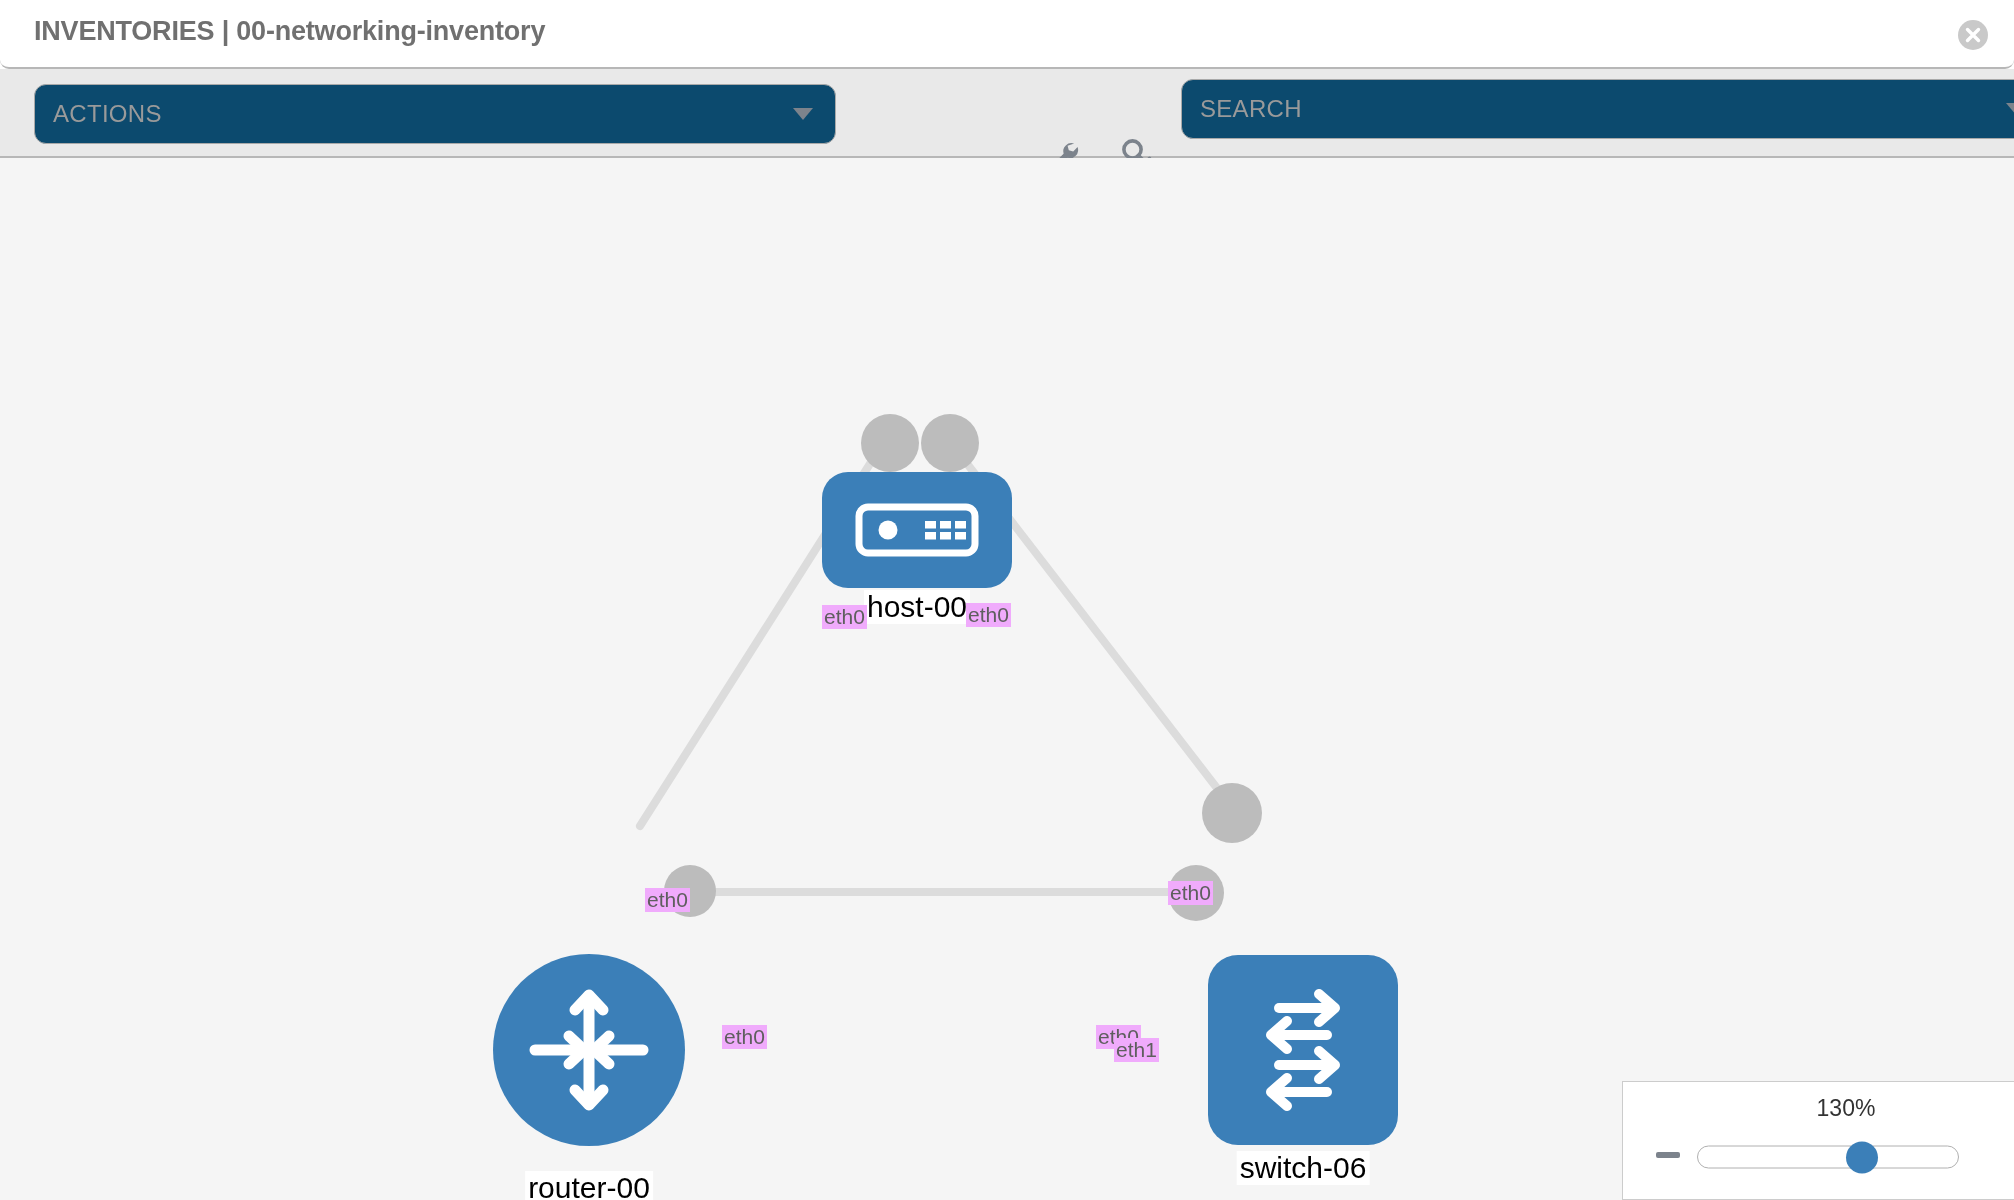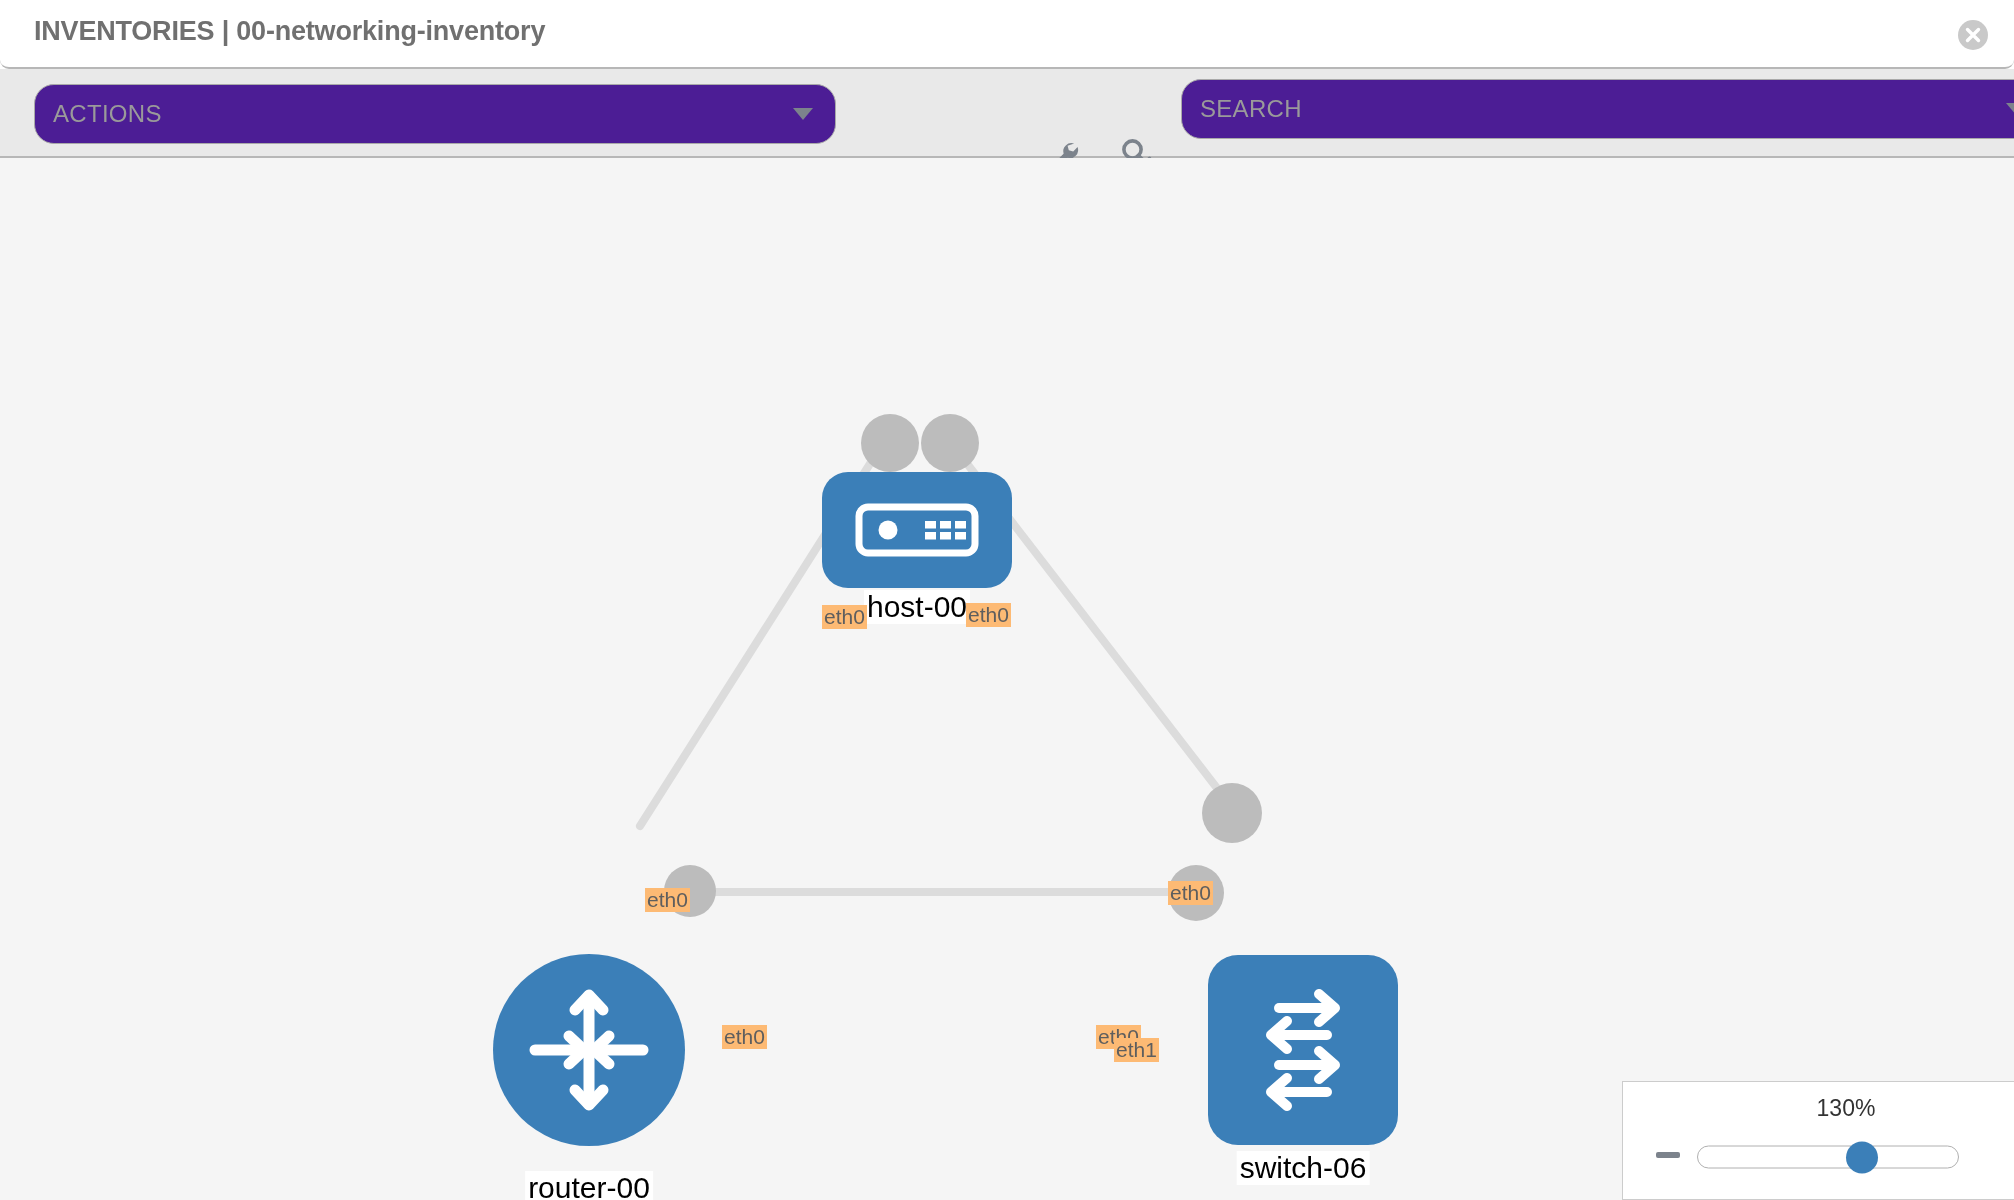--- a/index.html
+++ b/index.html
@@ -59,23 +59,23 @@
     position: absolute;
     left: 0; top: 69px;
     width: 2014px;
     height: 89px;
     background: #e9e9e9;
     border-bottom: 2px solid #b7b7b7;
     box-sizing: border-box;
   }
   .select-box {
     position: absolute;
-    background: #4c1d95;
+    background: #0c4a6e;
     border: 1px solid #a9a9a9;
-    border-radius: 20px;
+    border-radius: 12px;
     box-sizing: border-box;
     cursor: pointer;
     text-decoration: underline;
   }
   .select-box .sel-label {
     position: absolute;
     left: 18px;
     top: 50%;
     transform: translateY(-50%);
     font-size: 24px;
@@ -138,21 +138,21 @@
     color: #000000;
     background: #ffffff;
     padding: 0 3px;
     white-space: nowrap;
     transform: translateX(-50%);
   }
   .link-label {
     position: absolute;
     font-size: 21px;
     color: #5e5e5e;
-    background: #fdba74;
+    background: #f0abfc;
     padding: 0 2px;
     white-space: nowrap;
   }
 
   
   .zoom-panel {
     position: absolute;
     left: 1622px;
     top: 1081px;
     width: 448px;

